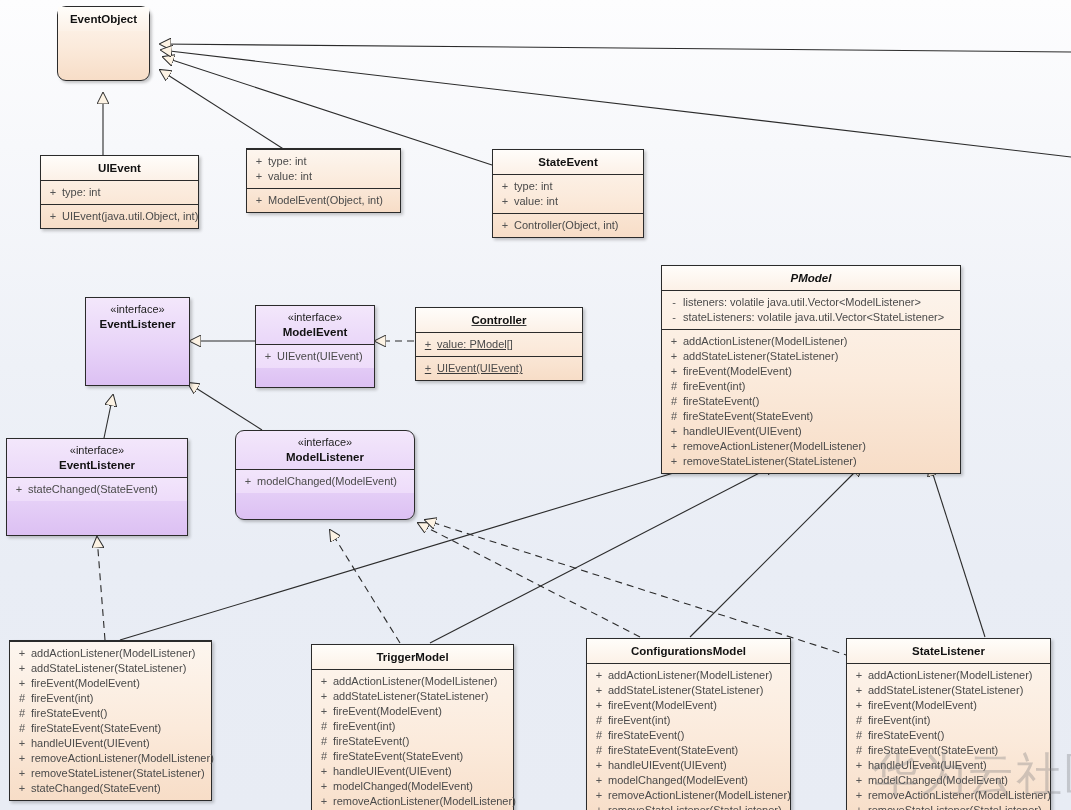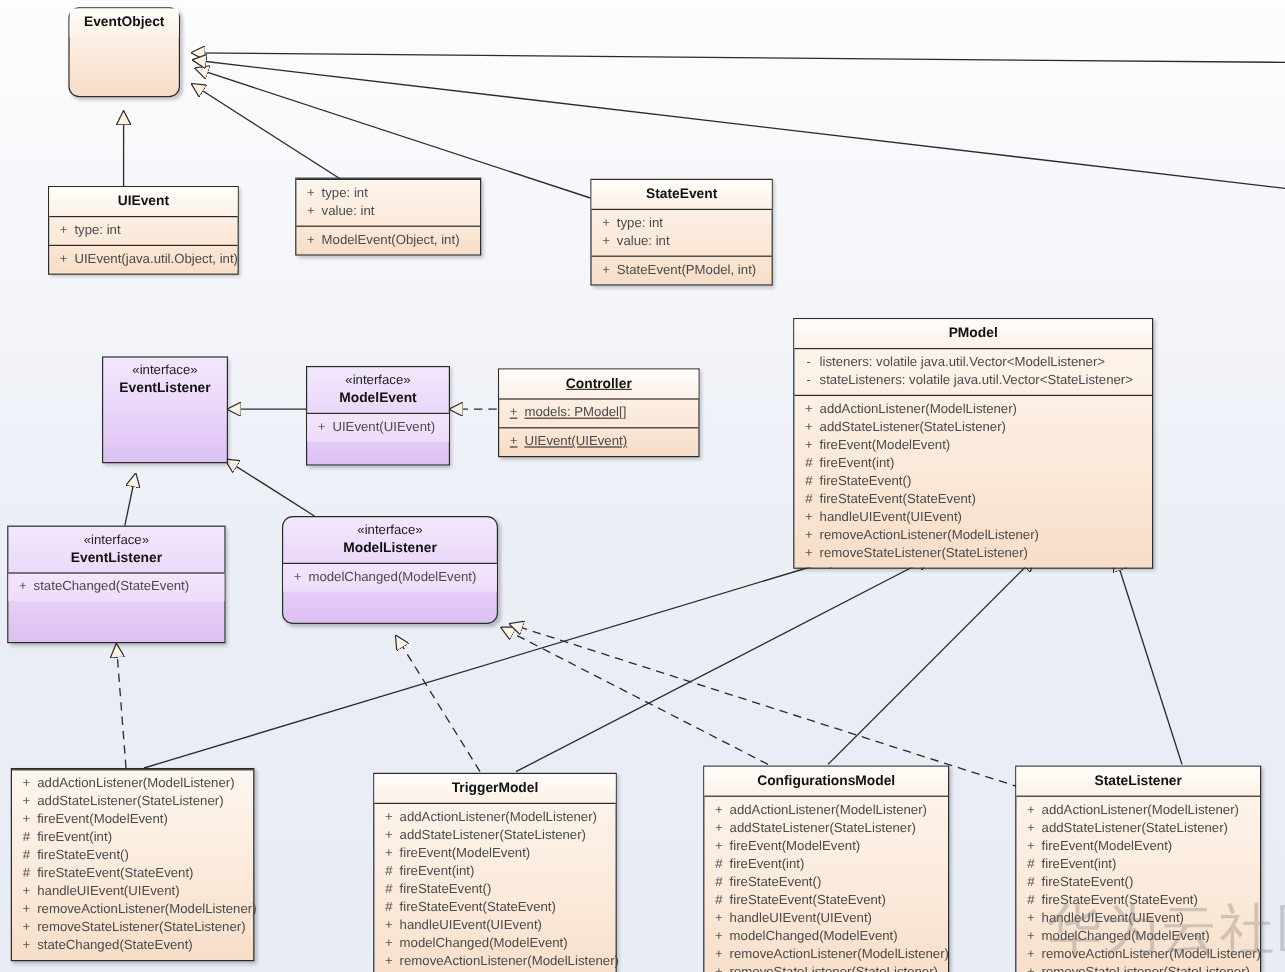--- a/index.html
+++ b/index.html
@@ -172,21 +172,21 @@
         <span class="sig">type: int</span>
       </div>
       <div class="row">
         <span class="vis">+</span>
         <span class="sig">value: int</span>
       </div>
     </div>
     <div class="compart">
       <div class="row">
         <span class="vis">+</span>
-        <span class="sig">StateEvent(PModel, int)</span>
+        <span class="sig">Controller(Object, int)</span>
       </div>
     </div>
   </div>
 
   <div class="umlbox iface" style="left:85px;top:297px;width:105px;height:89px;">
     <div class="hdr">
       <span class="stereo">«interface»</span>
       <span>EventListener</span>
     </div>
   </div>
@@ -202,21 +202,21 @@
         <span class="sig">UIEvent(UIEvent)</span>
       </div>
     </div>
   </div>
 
   <div class="umlbox cls" style="left:415px;top:307px;width:168px;text-decoration:underline;">
     <div class="hdr">Controller</div>
     <div class="compart">
       <div class="row">
         <span class="vis">+</span>
-        <span class="sig">models: PModel[]</span>
+        <span class="sig">value: PModel[]</span>
       </div>
     </div>
     <div class="compart">
       <div class="row">
         <span class="vis">+</span>
         <span class="sig">UIEvent(UIEvent)</span>
       </div>
     </div>
   </div>
 
@@ -240,21 +240,21 @@
     </div>
     <div class="compart">
       <div class="row">
         <span class="vis">+</span>
         <span class="sig">modelChanged(ModelEvent)</span>
       </div>
     </div>
   </div>
 
   <div class="umlbox cls" style="left:661px;top:265px;width:300px;">
-    <div class="hdr" style="">PModel</div>
+    <div class="hdr" style="font-style:italic;">PModel</div>
     <div class="compart">
       <div class="row">
         <span class="vis">-</span>
         <span class="sig">listeners: volatile java.util.Vector&lt;ModelListener&gt;</span>
       </div>
       <div class="row">
         <span class="vis">-</span>
         <span class="sig">stateListeners: volatile java.util.Vector&lt;StateListener&gt;</span>
       </div>
     </div>

